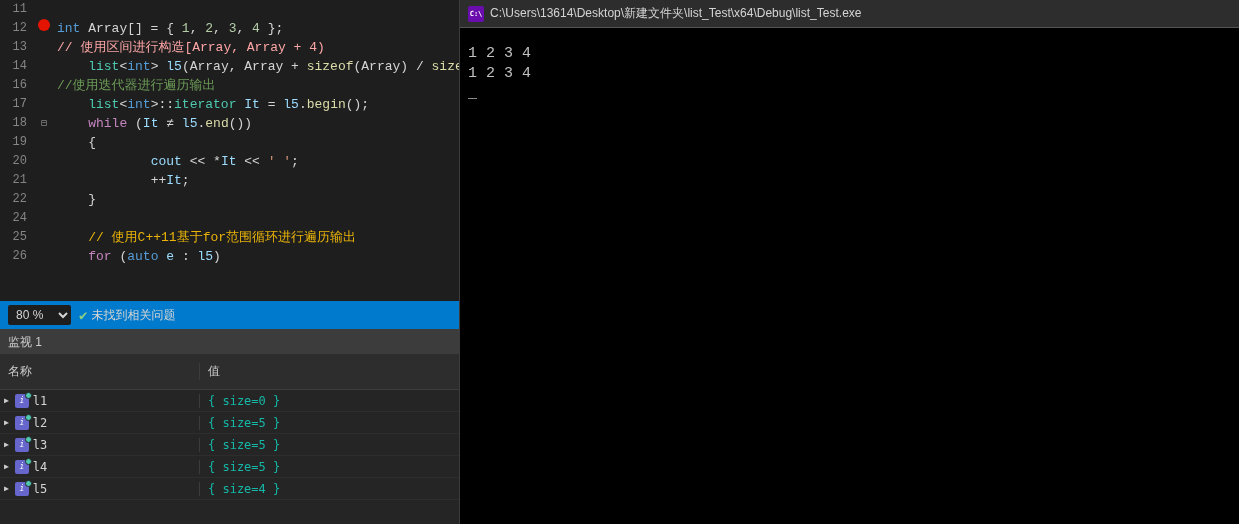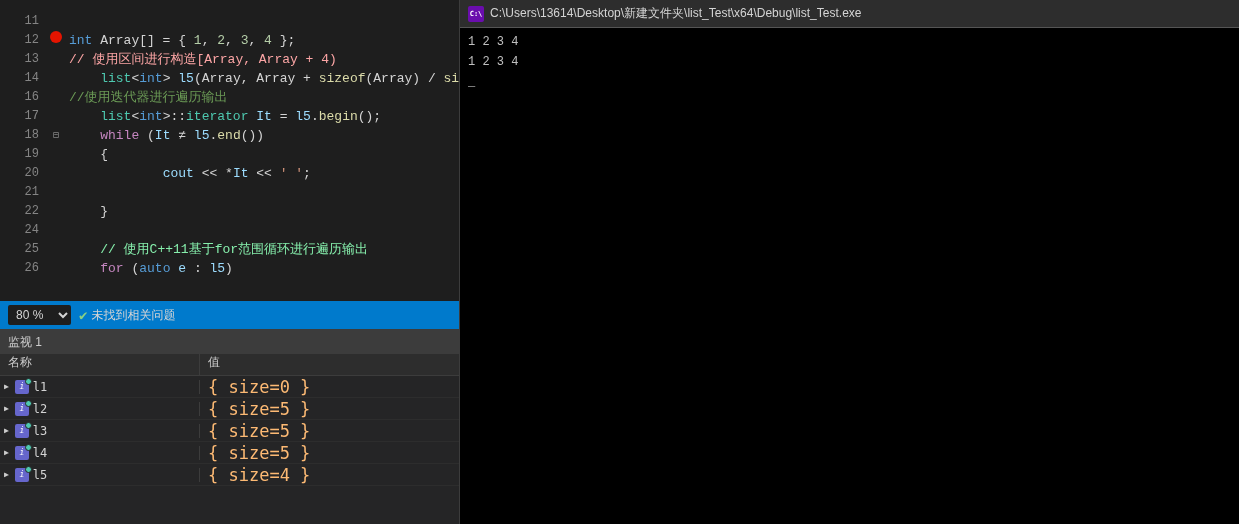--- a/index.html
+++ b/index.html
@@ -34,21 +34,21 @@
     .code-area {
       flex: 1;
       overflow: hidden;
       display: flex;
       flex-direction: column;
     }
 
     .code-lines {
       flex: 1;
       overflow: hidden;
-      padding: 12px;
+      padding: 0;
       border-radius: 31px;
     }
 
     .code-line {
       display: flex;
       align-items: flex-start;
       height: 19px;
       line-height: 19px;
       font-size: 13px;
       position: relative;
@@ -186,23 +186,24 @@
 
     .depth-value {
       color: #d4d4d4;
       font-size: 12px;
       width: 20px;
       text-align: center;
     }
 
     .watch-columns {
       display: flex;
-      height: 22px;
+      height: 36px;
       background: #2d2d2d;
       border-bottom: 1px solid #3c3c3c;
+      align-items: center;
     }
 
     .col-name {
       width: 200px;
       padding: 0 8px;
       color: #cccccc;
       font-size: 12px;
       font-family: 'Microsoft YaHei', sans-serif;
       border-right: 1px solid #3c3c3c;
     }
@@ -236,22 +237,22 @@
       display: flex;
       align-items: center;
       gap: 4px;
       border-right: 1px solid #3c3c3c;
       font-family: Consolas, monospace;
     }
 
     .watch-item-value {
       flex: 1;
       padding: 0 8px;
-      color: #fdba74;
-      font-size: 17px;
+      color: #14b8a6;
+      font-size: 12px;
       font-family: Consolas, monospace;
     }
 
     .expand-arrow {
       color: #cccccc;
       font-size: 8px;
       margin-right: 2px;
     }
 
     .item-icon {
@@ -317,23 +318,23 @@
 
     .console-title {
       color: #d4d4d4;
       font-size: 12px;
       font-family: 'Microsoft YaHei', sans-serif;
     }
 
     .console-body {
       flex: 1;
       background: #000000;
-      padding: 4px 8px;
+      padding: 16px 8px;
       color: #c0c0c0;
-      font-size: 12px;
+      font-size: 15px;
       font-family: Consolas, 'Courier New', monospace;
       overflow: hidden;
     }
 
     .console-line {
       line-height: 20px;
       white-space: pre;
     }
 
     .cursor-line::after {
@@ -400,35 +401,36 @@
             <div class="line-content"><span>    </span><span style="color: rgb(212, 212, 212);">{</span></div>
           </div>
           <div class="code-line">
             <div class="line-number">20</div>
             <div class="line-gutter"></div>
             <div class="line-content"><span>        </span><span style="color: rgb(212, 212, 212);">    </span><span style="color: rgb(156, 220, 254);">cout</span><span style="color: rgb(212, 212, 212);"> &lt;&lt; *</span><span style="color: rgb(156, 220, 254);">It</span><span style="color: rgb(212, 212, 212);"> &lt;&lt; </span><span style="color: rgb(206, 145, 120);">' '</span><span style="color: rgb(212, 212, 212);">;</span></div>
           </div>
           <div class="code-line">
             <div class="line-number">21</div>
             <div class="line-gutter"></div>
+            <div class="line-content"><span>        </span><span style="color: rgb(212, 212, 212);">    ++</span><span style="color: rgb(156, 220, 254);">It</span><span style="color: rgb(212, 212, 212);">;</span></div>
           </div>
           <div class="code-line">
             <div class="line-number">22</div>
             <div class="line-gutter"></div>
             <div class="line-content"><span>    </span><span style="color: rgb(212, 212, 212);">}</span></div>
           </div>
           <div class="code-line">
             <div class="line-number">24</div>
             <div class="line-gutter"></div>
             <div class="line-content"></div>
           </div>
           <div class="code-line">
             <div class="line-number">25</div>
             <div class="line-gutter"></div>
-            <div class="line-content"><span>    </span><span style="color: #86efac;">// 使用C++11基于for范围循环进行遍历输出</span></div>
+            <div class="line-content"><span>    </span><span style="color: #eab308;">// 使用C++11基于for范围循环进行遍历输出</span></div>
           </div>
           <div class="code-line">
             <div class="line-number">26</div>
             <div class="line-gutter"></div>
             <div class="line-content"><span>    </span><span style="color: rgb(197, 134, 192);">for</span><span style="color: rgb(212, 212, 212);"> (</span><span style="color: rgb(86, 156, 214);">auto</span><span style="color: rgb(212, 212, 212);"> </span><span style="color: rgb(156, 220, 254);">e</span><span style="color: rgb(212, 212, 212);"> : </span><span style="color: rgb(156, 220, 254);">l5</span><span style="color: rgb(212, 212, 212);">)</span></div>
           </div>
         </div>
     </div>
 
     <div class="status-bar">

